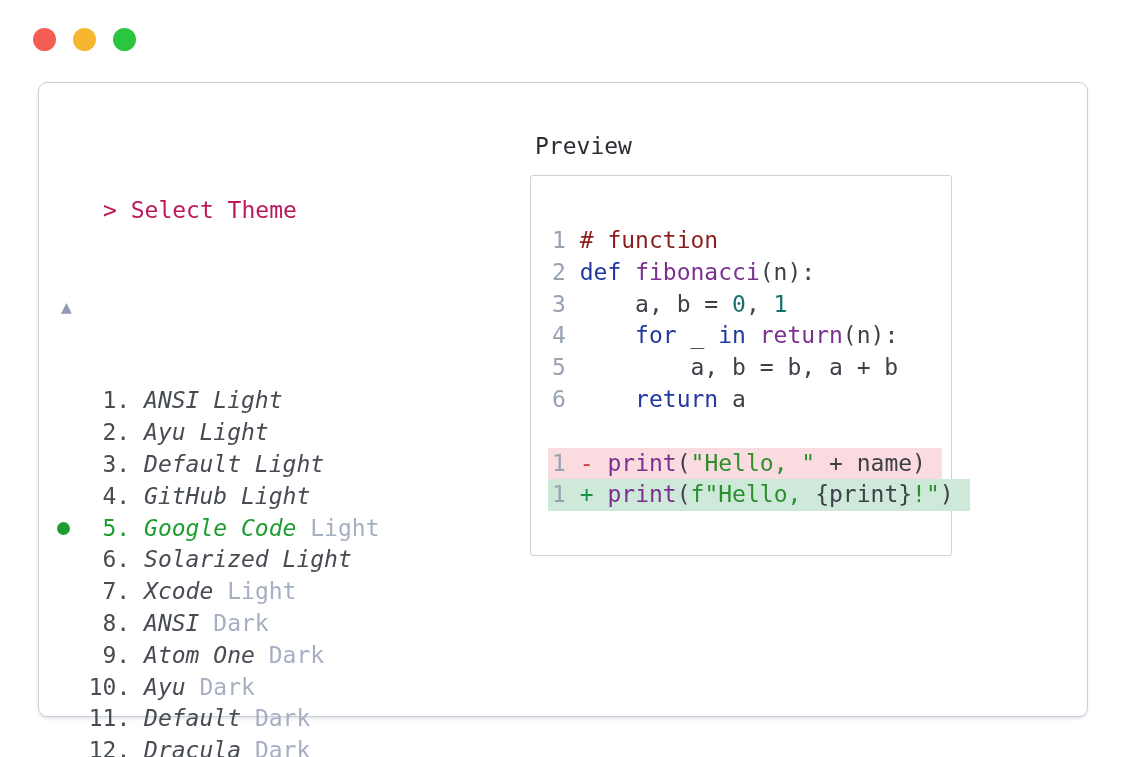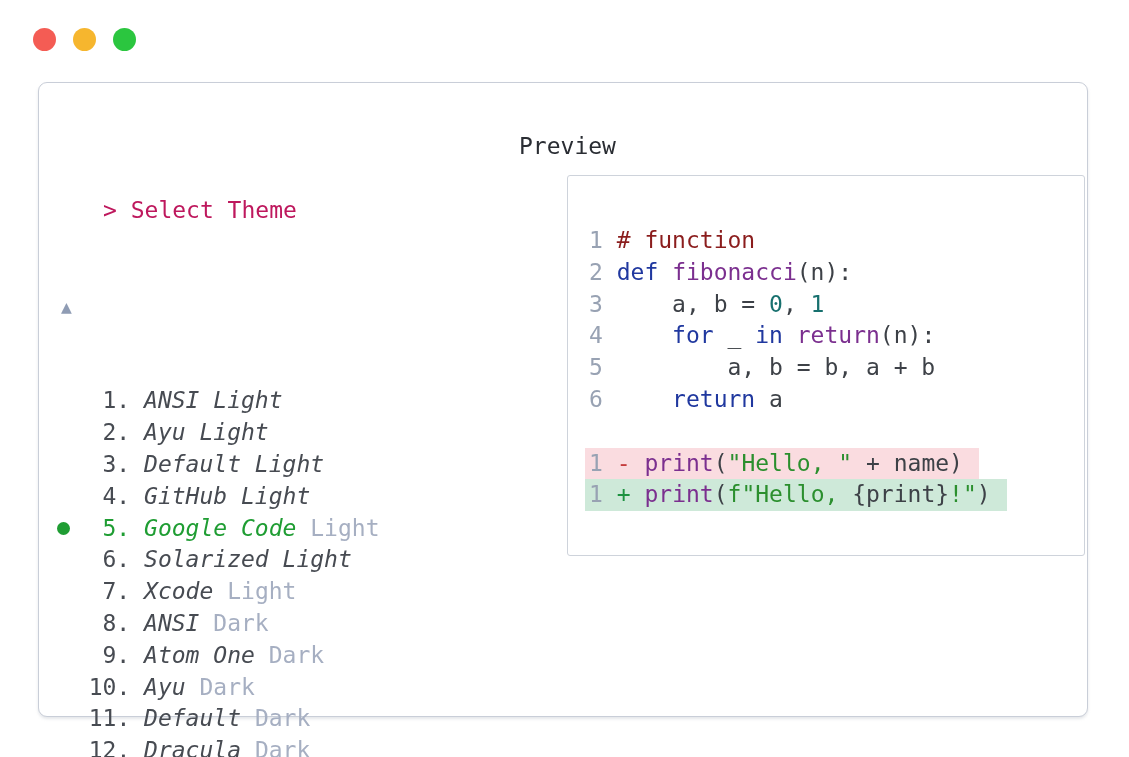--- a/index.html
+++ b/index.html
@@ -53,28 +53,28 @@
     position: absolute;
     left: -4px; top: 9px;
     width: 13px; height: 13px;
     border-radius: 50%;
     background: #1f9d33;
   }
 
   
   .preview-title {
     position: absolute;
-    left: 480px; top: 48px;
+    left: 496px; top: 48px;
     font-size: 23px; line-height: 31.8px;
     color: #2a2d33;
   }
   .preview-box {
     position: absolute;
-    left: 528px; top: 92px;
-    width: 518px; height: 381px;
+    left: 491px; top: 92px;
+    width: 422px; height: 381px;
     border: 1.5px solid #ced3db;
     border-radius: 3px;
     box-sizing: border-box;
     background: #ffffff;
   }
   .code {
     padding: 49px 0 0 21px;
     font-size: 23px;
     line-height: 31.8px;
   }

